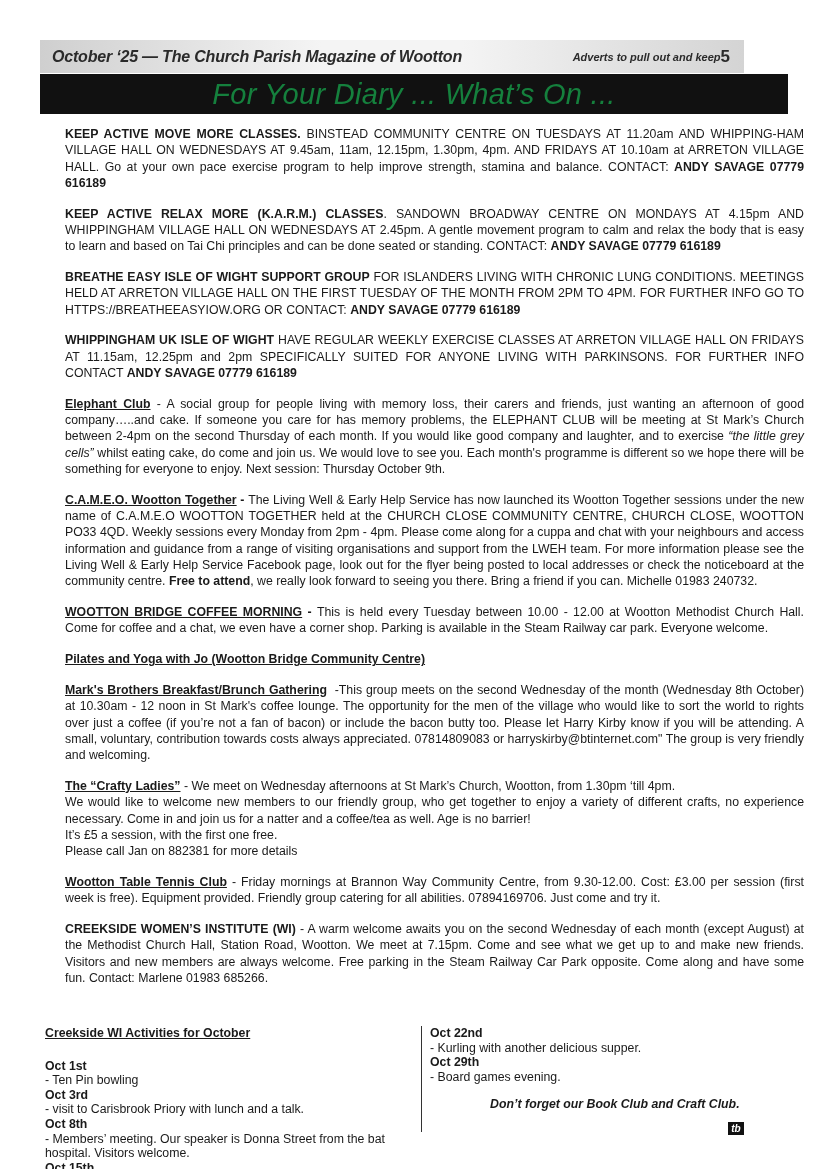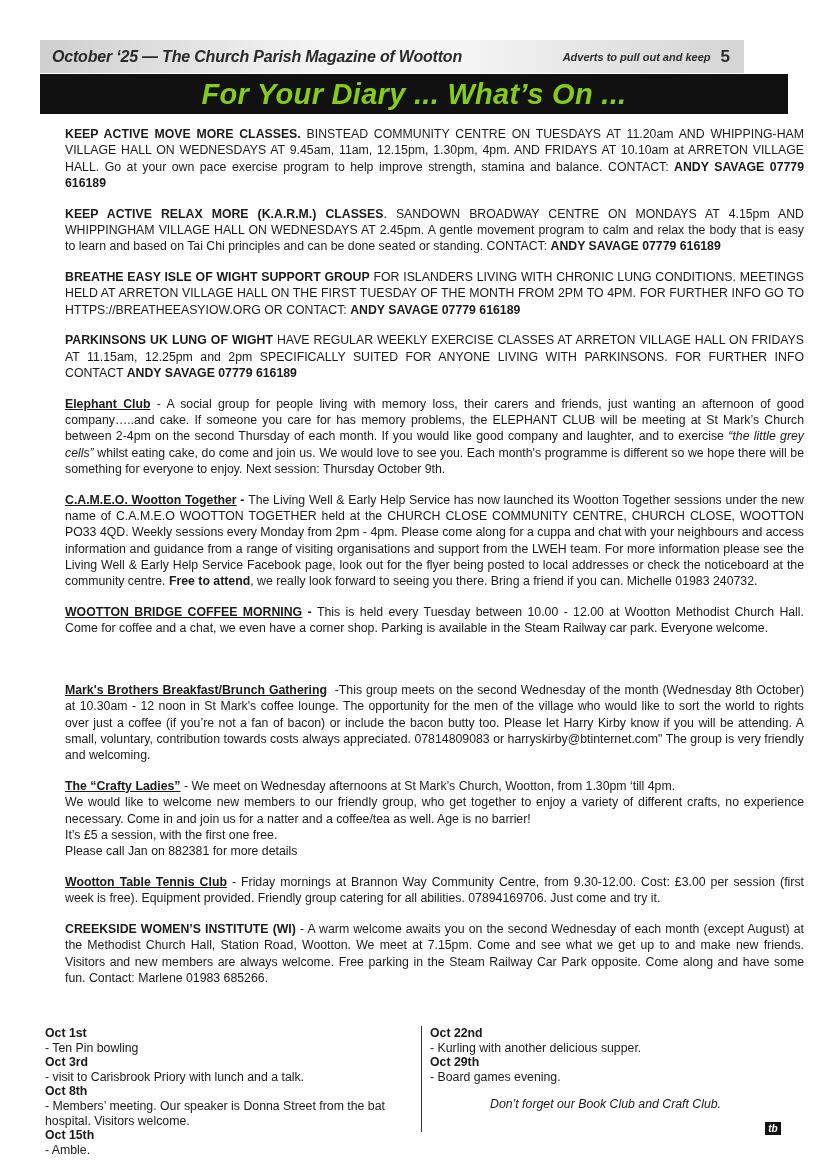--- a/index.html
+++ b/index.html
@@ -2,41 +2,41 @@
 <html><head>
 <meta charset="utf-8">
 <style>
   html, body { margin: 0; padding: 0; background: #ffffff; }
   body { width: 826px; height: 1169px; position: relative; overflow: hidden;
          font-family: "Liberation Sans", sans-serif; color: #1a1a1a; }
   .header-bar { position: absolute; left: 40px; top: 40px; width: 704px; height: 33px;
     background: linear-gradient(to right, #cfcfcf 0%, #f4f4f4 40%, #f4f4f4 60%, #d4d4d4 100%);
     display: flex; align-items: center; justify-content: space-between; box-sizing: border-box; padding: 0 14px 0 12px; }
   .header-left { font-weight: bold; font-style: italic; font-size: 16px; color: #2a2a2a; letter-spacing: -0.2px; }
-  .header-right { display: flex; align-items: center; gap: 10px; }
+  .header-right { display: flex; align-items: center; }
   .header-adverts { font-weight: bold; font-style: italic; font-size: 11px; color: #2a2a2a; }
   .header-page { font-weight: bold; font-size: 17px; color: #2a2a2a; }
   .title-bar { position: absolute; left: 40px; top: 74px; width: 748px; height: 40px; background: #111111;
     display: flex; align-items: center; justify-content: center; }
-  .title-bar h1 { margin: 0; color: #84cc16; font-weight: bold; font-style: italic; font-size: 29px; letter-spacing: 0.3px; }
+  .title-bar h1 { margin: 0; color: #15803d; font-weight: normal; font-style: italic; font-size: 29px; letter-spacing: 0.3px; }
   .content { position: absolute; left: 45px; top: 126px; width: 739px; font-size: 12.3px; line-height: 16.3px; margin-left: 20px; }
   .content p { margin: 0 0 14.5px 0; text-align: justify; }
   .b { font-weight: bold; }
   .u { font-weight: bold; text-decoration: underline; }
   .i { font-style: italic; }
   .columns { position: absolute; left: 45px; top: 1026px; width: 739px; display: flex; font-size: 12.3px; line-height: 14.6px; }
   .col-left { width: 368px; padding-right: 8px; }
   .col-right { border-left: 1.5px solid #333; padding-left: 8px; flex: 1; height: 106px; }
   .wi-heading { font-weight: bold; text-decoration: underline; margin-bottom: 18px; }
   .act { display: flex; flex-direction: column; }
   .act .date { font-weight: bold; white-space: nowrap; }
   .act .d1 { width: 56px; }
   .act .d2 { width: 60px; }
-  .reminder { font-style: italic; margin-top: 13px; padding-left: 60px; }
-  .logo { position: absolute; left: 765px; top: 1122px; width: 16px; height: 13px; background: #111; color: #fff;
+  .reminder { font-style: italic; margin-top: 13px; padding-left: 60px; font-weight: bold; }
+  .logo { position: absolute; left: 728px; top: 1122px; width: 16px; height: 13px; background: #111; color: #fff;
     font-weight: bold; font-style: italic; font-size: 10px; line-height: 13px; text-align: center; }
 </style>
 </head>
 <body>
 
 <div class="header-bar">
   <span class="header-left">October ‘25  — The Church Parish Magazine of Wootton</span>
   <span class="header-right">
     <span class="header-adverts">Adverts to pull out and keep</span>
     <span class="header-page">5</span>
@@ -44,41 +44,42 @@
 </div>
 
 <div class="title-bar">
   <h1>For Your Diary ... What’s On ...</h1>
 </div>
 
 <div class="content">
   <p><span class="b">KEEP ACTIVE MOVE MORE CLASSES.</span><span> BINSTEAD COMMUNITY CENTRE ON TUESDAYS AT 11.20am AND WHIPPING-HAM VILLAGE HALL ON WEDNESDAYS AT 9.45am, 11am, 12.15pm, 1.30pm, 4pm. AND FRIDAYS AT 10.10am at ARRETON VILLAGE HALL. Go at your own pace exercise program to help improve strength, stamina and balance. CONTACT: </span><span class="b">ANDY SAVAGE 07779 616189</span></p>
   <p><span class="b">KEEP ACTIVE RELAX MORE (K.A.R.M.) CLASSES</span><span>. SANDOWN BROADWAY CENTRE ON MONDAYS AT 4.15pm AND WHIPPINGHAM VILLAGE HALL ON WEDNESDAYS AT 2.45pm. A gentle movement program to calm and relax the body that is easy to learn and based on Tai Chi principles and can be done seated or standing. CONTACT: </span><span class="b">ANDY SAVAGE 07779 616189</span></p>
   <p><span class="b">BREATHE EASY ISLE OF WIGHT SUPPORT GROUP</span><span> FOR ISLANDERS LIVING WITH CHRONIC LUNG CONDITIONS. MEETINGS HELD AT ARRETON VILLAGE HALL ON THE FIRST TUESDAY OF THE MONTH FROM 2PM TO 4PM. FOR FURTHER INFO GO TO HTTPS://BREATHEEASYIOW.ORG OR CONTACT: </span><span class="b">ANDY SAVAGE 07779 616189</span></p>
-  <p><span class="b">PARKINSONS UK LUNG OF WIGHT</span><span> HAVE REGULAR WEEKLY EXERCISE CLASSES AT ARRETON VILLAGE HALL ON FRIDAYS AT 11.15am, 12.25pm and 2pm SPECIFICALLY SUITED FOR ANYONE LIVING WITH PARKINSONS. FOR FURTHER INFO CONTACT </span><span class="b">ANDY SAVAGE 07779 616189</span></p>
+  <p><span class="b">WHIPPINGHAM UK ISLE OF WIGHT</span><span> HAVE REGULAR WEEKLY EXERCISE CLASSES AT ARRETON VILLAGE HALL ON FRIDAYS AT 11.15am, 12.25pm and 2pm SPECIFICALLY SUITED FOR ANYONE LIVING WITH PARKINSONS. FOR FURTHER INFO CONTACT </span><span class="b">ANDY SAVAGE 07779 616189</span></p>
 
   <p><span class="u">Elephant Club</span><span> - A social group for people living with memory loss, their carers and friends, just wanting an afternoon of good company…..and cake. If someone you care for has memory problems, the ELEPHANT CLUB will be meeting at St Mark’s Church between 2-4pm on the second Thursday of each month. If you would like good company and laughter, and to exercise </span><span class="i">“the little grey cells”</span><span> whilst eating cake, do come and join us. We would love to see you. Each month's programme is different so we hope there will be something for everyone to enjoy. Next session: Thursday October 9th.</span></p>
 
   <p><span class="u">C.A.M.E.O. Wootton Together</span><span class="b"> - </span><span>The Living Well &amp; Early Help Service has now launched its Wootton Together sessions under the new name of C.A.M.E.O WOOTTON TOGETHER held at the CHURCH CLOSE COMMUNITY CENTRE, CHURCH CLOSE, WOOTTON PO33 4QD. Weekly sessions every Monday from 2pm - 4pm. Please come along for a cuppa and chat with your neighbours and access information and guidance from a range of visiting organisations and support from the LWEH team. For more information please see the Living Well &amp; Early Help Service Facebook page, look out for the flyer being posted to local addresses or check the noticeboard at the community centre. </span><span class="b">Free to attend</span><span>, we really look forward to seeing you there. Bring a friend if you can. Michelle 01983 240732.</span></p>
 
   <p><span class="u">WOOTTON BRIDGE COFFEE MORNING</span><span class="b"> - </span><span>This is held every Tuesday between 10.00 - 12.00 at Wootton Methodist Church Hall. Come for coffee and a chat, we even have a corner shop. Parking is available in the Steam Railway car park. Everyone welcome.</span></p>
 
-  <p><br></p>
+  <p><span class="u">Pilates and Yoga with Jo (Wootton Bridge Community Centre)</span><br></p>
 
   <p style="white-space: pre-wrap;"><span class="u">Mark's Brothers Breakfast/Brunch Gathering</span><span>  -This group meets on the second Wednesday of the month (Wednesday 8th October) at 10.30am - 12 noon in St Mark's coffee lounge. The opportunity for the men of the village who would like to sort the world to rights over just a coffee (if you’re not a fan of bacon) or include the bacon butty too. Please let Harry Kirby know if you will be attending. A small, voluntary, contribution towards costs always appreciated. 07814809083 or harryskirby@btinternet.com" The group is very friendly and welcoming.</span></p>
 
   <p><span class="u">The “Crafty Ladies”</span><span> - We meet on Wednesday afternoons at St Mark’s Church, Wootton, from 1.30pm ‘till 4pm.</span><br><span>We would like to welcome new members to our friendly group, who get together to enjoy a variety of different crafts, no experience necessary. Come in and join us for a natter and a coffee/tea as well. Age is no barrier!</span><br><span>It’s £5 a session, with the first one free.</span><br><span>Please call Jan on 882381 for more details</span></p>
 
   <p><span class="u">Wootton Table Tennis Club</span><span> - Friday mornings at Brannon Way Community Centre, from 9.30-12.00. Cost: £3.00 per session (first week is free). Equipment provided. Friendly group catering for all abilities. 07894169706. Just come and try it.</span></p>
 
   <p><span class="b">CREEKSIDE WOMEN’S INSTITUTE (WI)</span><span> - A warm welcome awaits you on the second Wednesday of each month (except August) at the Methodist Church Hall, Station Road, Wootton. We meet at 7.15pm. Come and see what we get up to and make new friends. Visitors and new members are always welcome. Free parking in the Steam Railway Car Park opposite. Come along and have some fun. Contact: Marlene 01983 685266.</span></p>
 </div>
 
 <div class="columns">
   <div class="col-left">
+    <div class="wi-heading">Creekside WI Activities for October</div>
     <div class="act">
         <span class="date d1">Oct 1st</span>
         <span> - Ten Pin bowling</span>
       </div>
     <div class="act">
         <span class="date d1">Oct 3rd</span>
         <span> - visit to Carisbrook Priory with lunch and a talk.</span>
       </div>
     <div class="act">
         <span class="date d1">Oct 8th</span>

